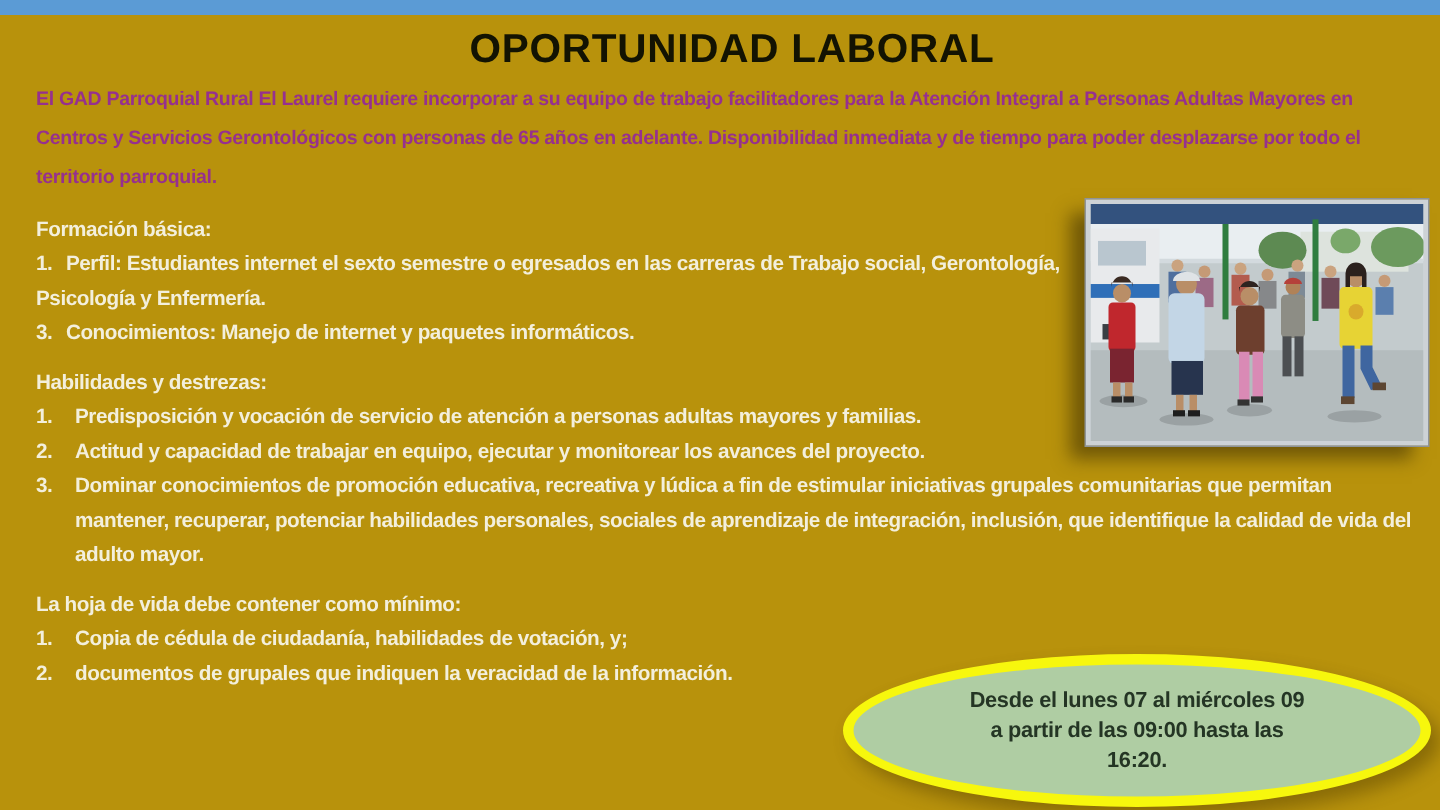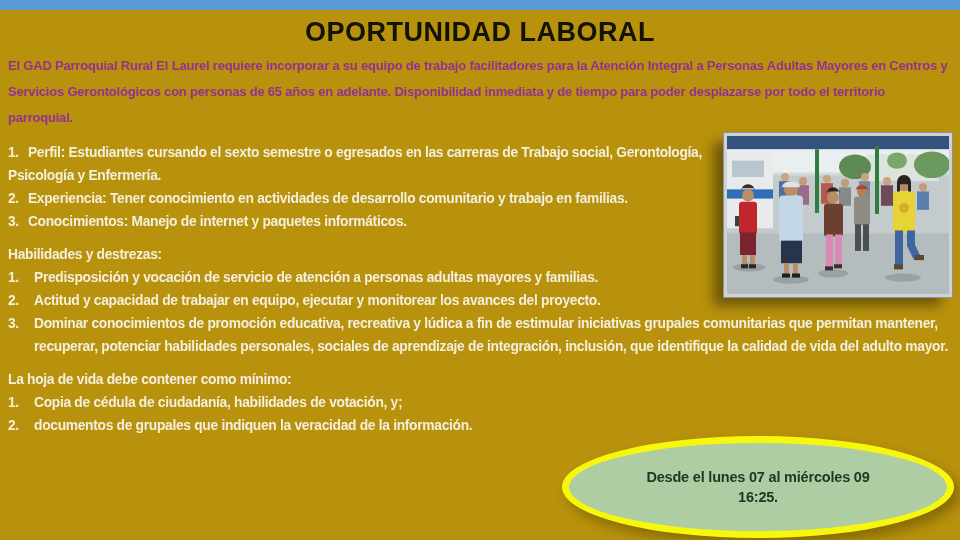--- a/index.html
+++ b/index.html
@@ -4,21 +4,21 @@
 <style>
   html,body{margin:0;padding:0;background:#555;}
   .slide{
     position:relative;
     width:960px;height:540px;
     background:#B8920C;
     overflow:hidden;
     font-family:"Liberation Sans",sans-serif;
     font-weight:bold;
     box-sizing:border-box;
-    padding:10px 8px 0 8px;
+    padding:10px 8px 0 24px;
   }
   .top-bar{
     position:absolute;top:0;left:0;width:960px;height:10px;
     background:#5B9BD5;
   }
   .title{
     margin:7px 0 5px 0;
     text-align:center;
     font-size:27px;
     letter-spacing:.5px;
@@ -157,22 +157,22 @@
       <rect x="166" y="54" width="22" height="40" rx="3" fill="#e7d334"></rect>
       <circle cx="177" cy="70" r="5" fill="#d9aa2c"></circle>
       <rect x="168" y="92" width="8" height="34" fill="#3f66a0"></rect>
       <path d="M180 92 h8 v14 l6 12 -7 3 -7 -14 z" fill="#3f66a0"></path>
       <rect x="167" y="125" width="9" height="5" fill="#5d4632"></rect>
         <rect x="188" y="116" width="9" height="5" fill="#5d4632"></rect>
     </svg>
   </div>
 
   <div class="body-text sec">
-    <div class="fitem"><span class="num">1.</span><span class="txt">Perfil: Estudiantes cursando el sexto semestre o egresados en las carreras de Trabajo social, Gerontología, Psicología y Enfermería.</span></div>
-    <div class="fitem"><span class="num">2.</span><span class="txt">Experiencia: Tener conocimiento en actividades de desarrollo comunitario y trabajo en familias.</span></div>
+    <div class="heading">Formación básica:</div>
+    <div class="fitem"><span class="num">1.</span><span class="txt">Perfil: Estudiantes internet el sexto semestre o egresados en las carreras de Trabajo social, Gerontología, Psicología y Enfermería.</span></div>
     <div class="fitem"><span class="num">3.</span><span class="txt">Conocimientos: Manejo de internet y paquetes informáticos.</span></div>
   </div>
 
   <div class="body-text sec">
     <div class="heading">Habilidades y destrezas:</div>
     <div class="hitem">
         <span class="num">1.</span>
         <span class="txt">Predisposición y vocación de servicio de atención a personas adultas mayores y familias.</span>
       </div>
     <div class="hitem">
@@ -193,16 +193,17 @@
         <span class="txt">Copia de cédula de ciudadanía, habilidades de votación, y;</span>
       </div>
     <div class="hitem">
         <span class="num">2.</span>
         <span class="txt">documentos de grupales que indiquen la veracidad de la información.</span>
       </div>
   </div>
 
   <div class="badge">
     <div>Desde el lunes 07 al miércoles 09</div>
-    <div>16:25.</div>
+    <div>a partir de las 09:00 hasta las</div>
+    <div>16:20.</div>
   </div>
 
 </div>
 
 </body></html>

